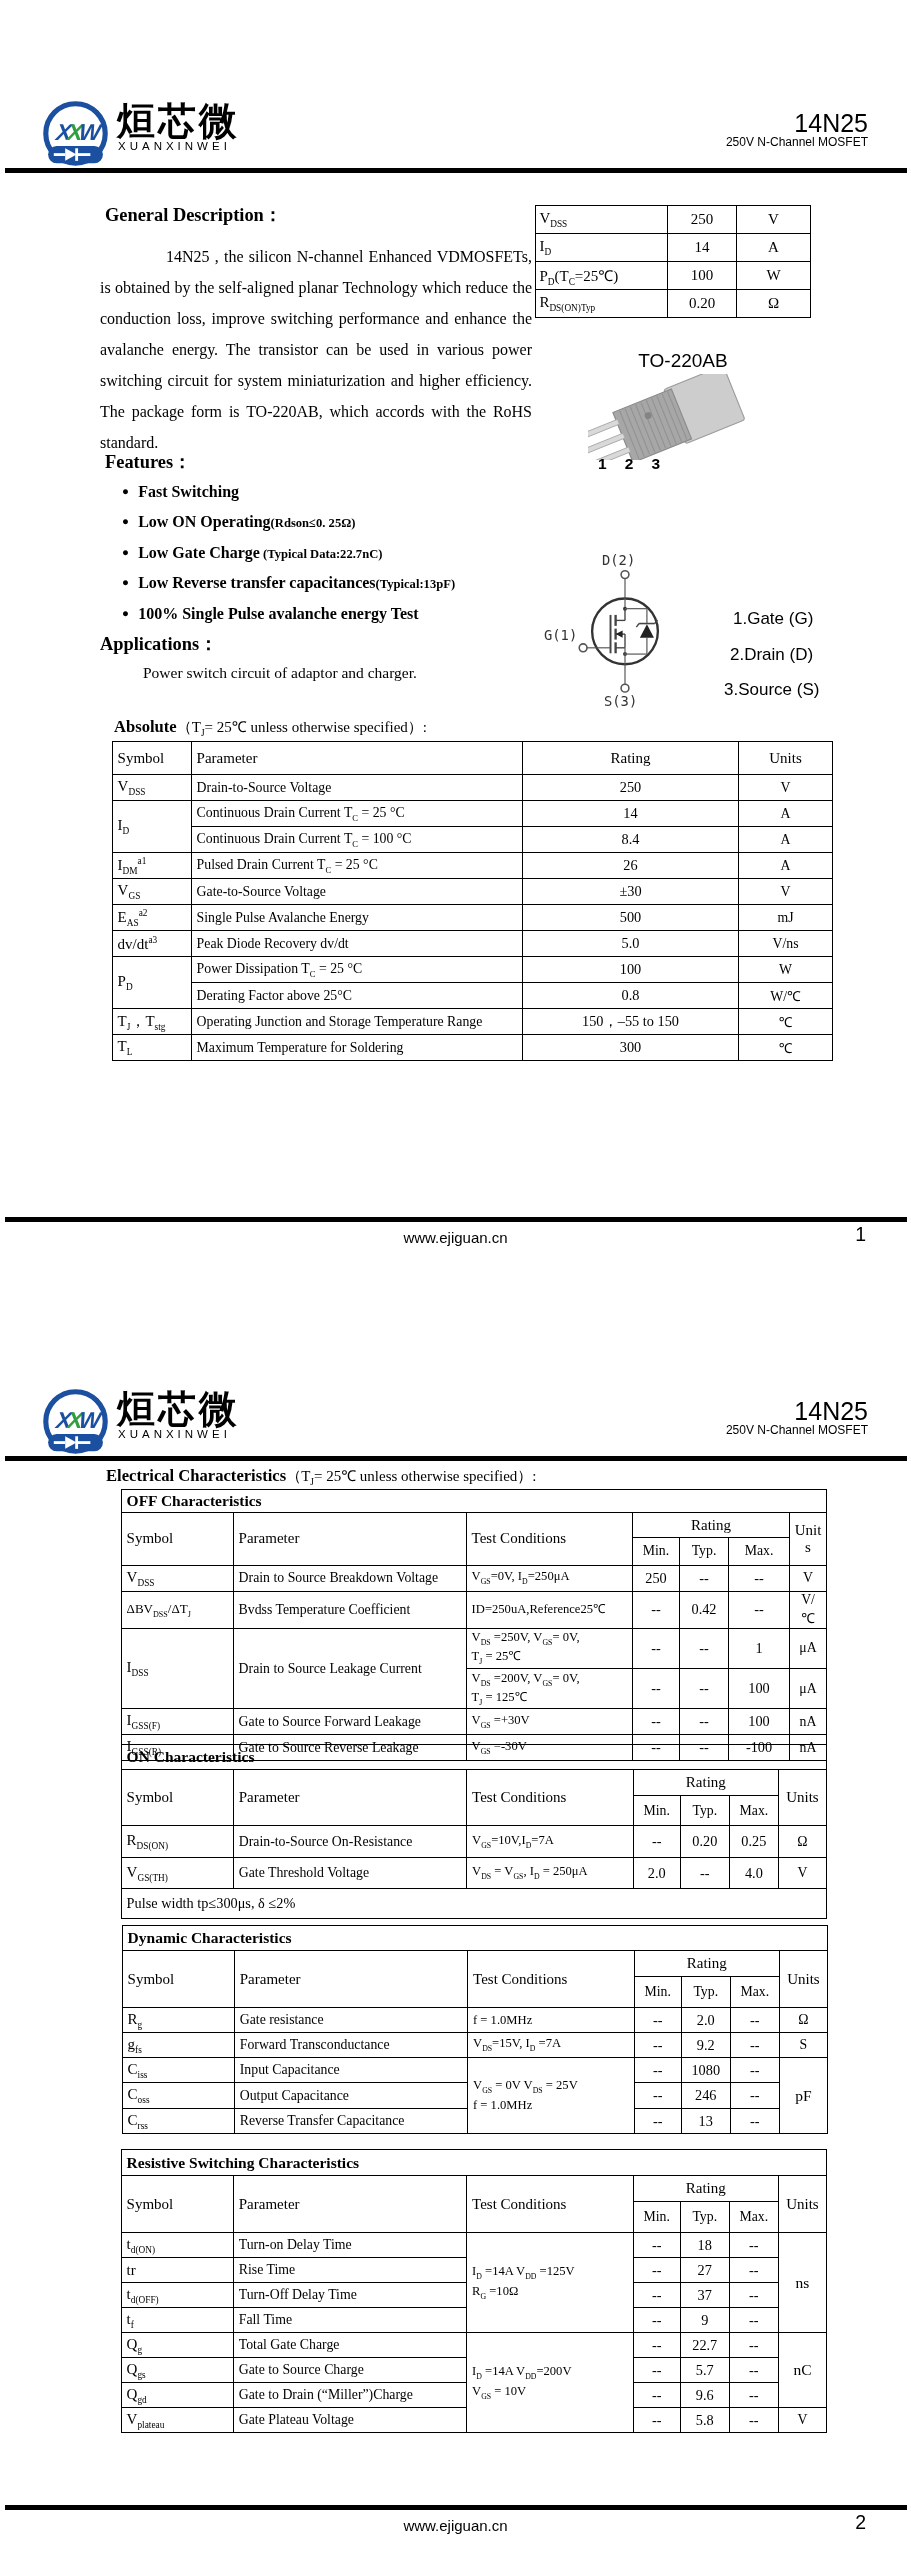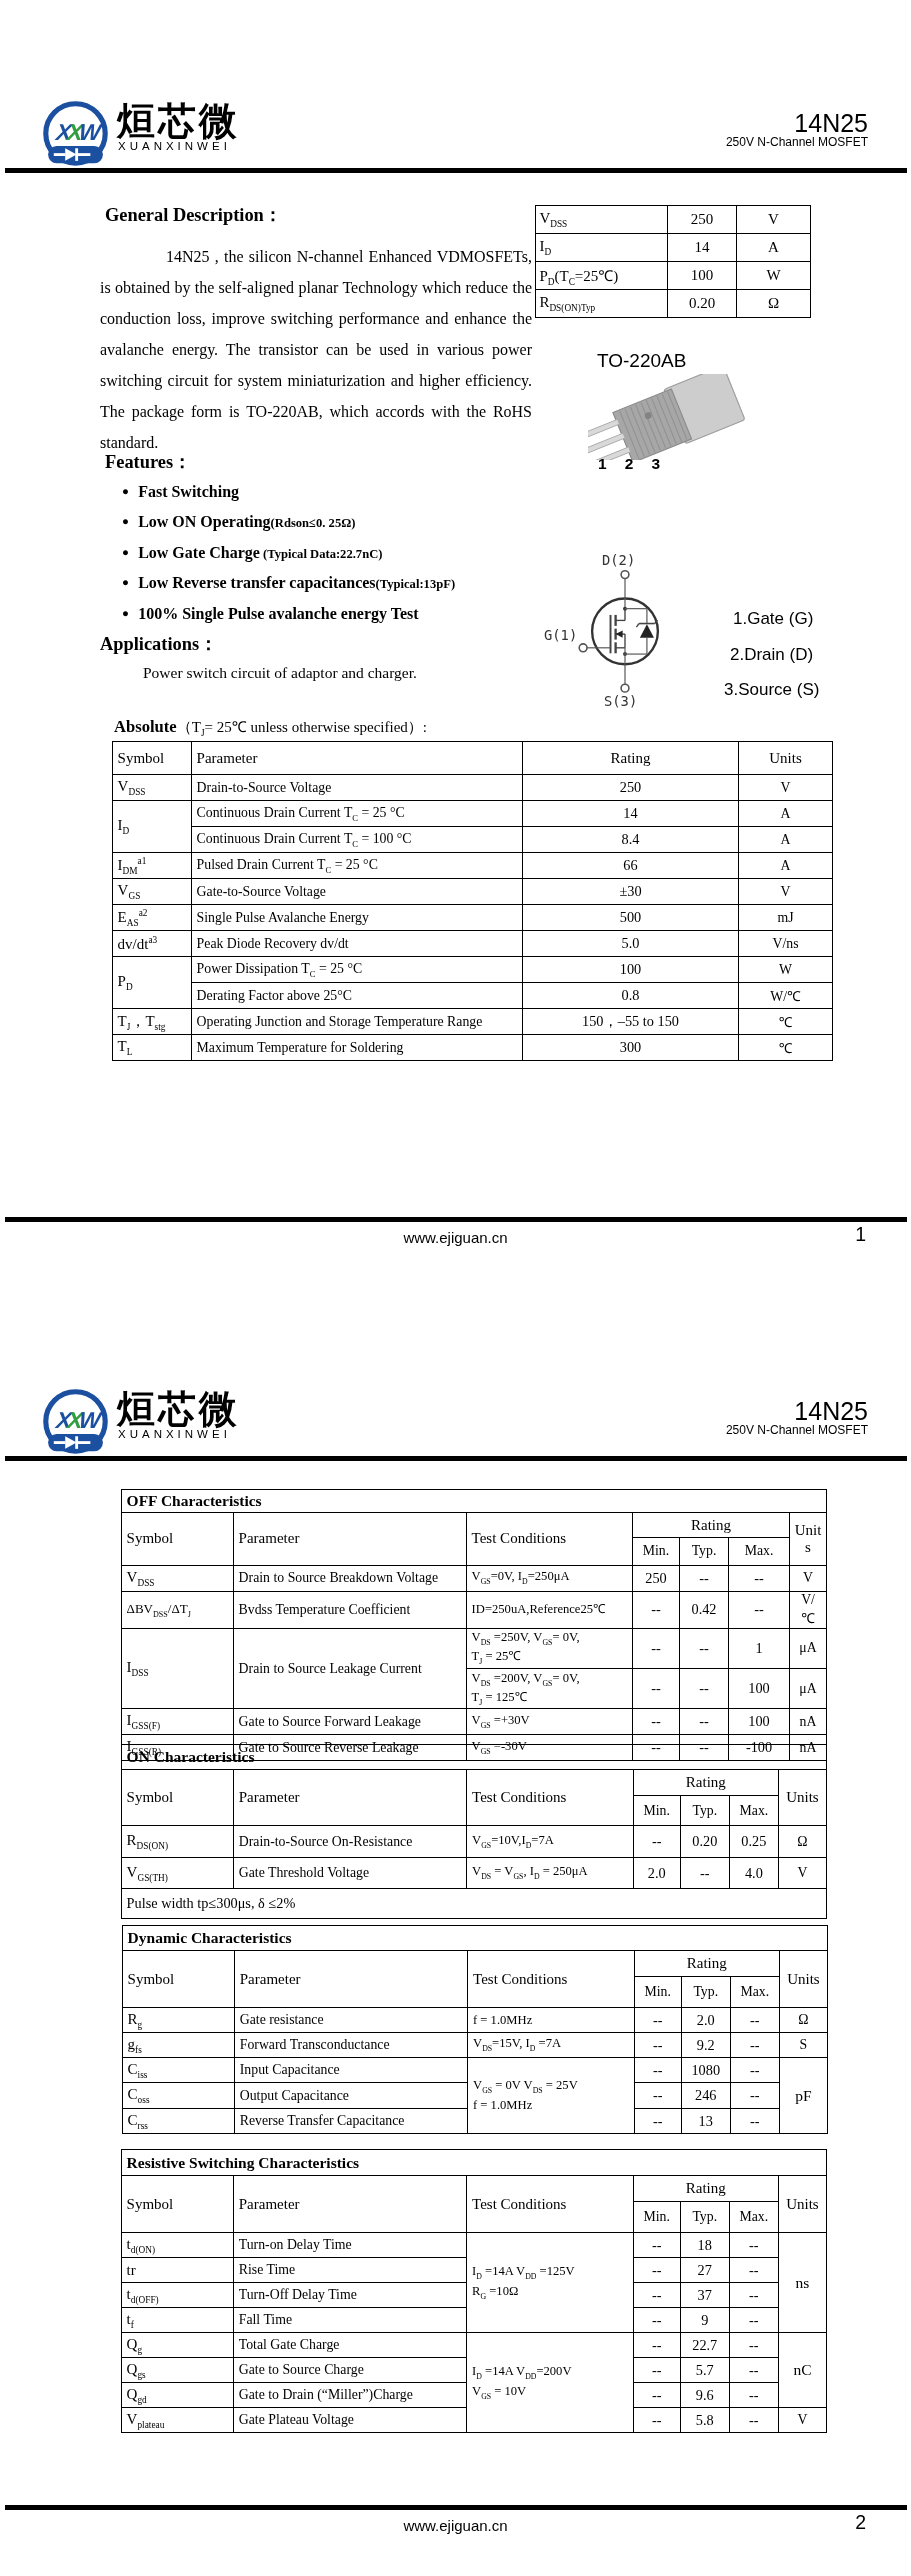--- a/index.html
+++ b/index.html
@@ -51,21 +51,21 @@
   td.hd{font-size:15px}
   td.ttl{font-weight:bold;font-size:15.5px;padding-left:8px}
   td.note{font-size:14.3px;padding-left:8px}
   td.wrapany{word-break:break-all;padding:0.6px 1.1px}
   sub{font-size:62%}
   sup{font-size:62%}
   
   table.sum{border-collapse:collapse;table-layout:fixed;font-size:15px}
   table.sum td{border:1.7px solid #000;height:27px;padding:0 3.4px}
   
-  .pkg-title{left:597px;top:350px;width:172px;text-align:left;font-size:19px}
+  .pkg-title{left:597px;top:350px;width:172px;text-align:center;font-size:19px}
   .pkg-pins{left:598px;top:455px;font-size:15.5px;font-weight:bold;letter-spacing:6.9px}
   .symlab{font-size:13.8px;color:#333;font-family:"DejaVu Sans Mono","Liberation Mono",monospace}
   .pinlist-item{position:absolute;left:724px;font-size:17px;font-family:"Liberation Sans",sans-serif}
 </style>
 </head>
 <body>
 
 <div class="page" id="pg1">
 
   <div class="abs logo-wrap">
@@ -207,21 +207,21 @@
       <td class="un">A</td>
         </tr>
     <tr style="height:26px">
       <td class="par">Continuous Drain Current T<sub>C</sub> = 100 °C</td>
       <td class="rat">8.4</td>
       <td class="un">A</td>
         </tr>
     <tr style="height:26px">
       <td class="sym">I<sub>DM</sub><sup>a1</sup></td>
       <td class="par">Pulsed Drain Current T<sub>C</sub> = 25 °C</td>
-      <td class="rat">66</td>
+      <td class="rat">26</td>
       <td class="un">A</td>
         </tr>
     <tr style="height:26px">
       <td class="sym">V<sub>GS</sub></td>
       <td class="par">Gate-to-Source Voltage</td>
       <td class="rat">±30</td>
       <td class="un">V</td>
         </tr>
     <tr style="height:26px">
       <td class="sym">E<sub>AS</sub><sup>a2</sup></td>
@@ -278,20 +278,21 @@
       <line x1="62" y1="99" x2="86" y2="99" stroke="#fff" stroke-width="5"></line>
     </svg>
     <div class="logo-letters"><span class="lb">X</span><span class="lg">X</span><span class="lb">W</span></div>
     <div class="logo-cn">烜芯微</div>
     <div class="logo-en">XUANXINWEI</div>
   </div>
   <div class="abs sans hdr-part">14N25</div>
   <div class="abs sans hdr-sub">250V N-Channel MOSFET</div>
   <div class="hrule" style="top:168px"></div>
 
+  <div class="abs abs-heading" style="left:106px;top:177px"><b>Electrical Characteristics</b><span>（T<sub>J</sub>= 25℃  unless otherwise specified）:</span></div>
 
   <table class="dt p2 abs" style="left:121px;top:201px;width:706px">
     <colgroup>
         <col style="width:112px">
         <col style="width:233px">
         <col style="width:166px">
         <col style="width:47px">
         <col style="width:49px">
         <col style="width:61px">
         <col style="width:37px">

